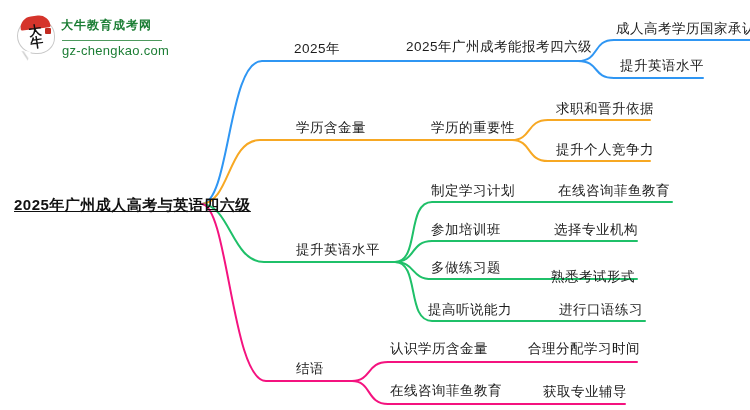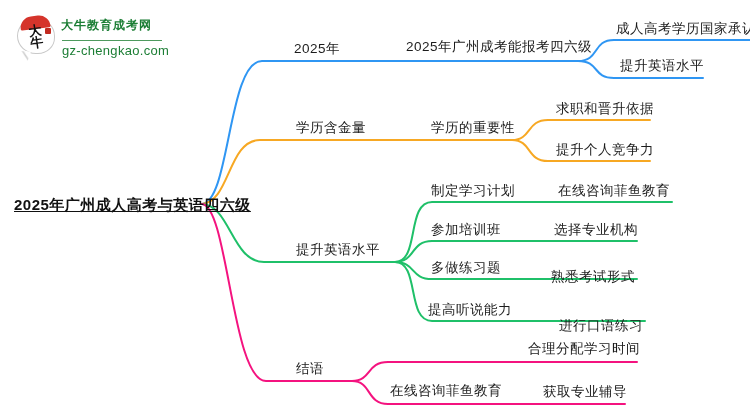--- a/index.html
+++ b/index.html
@@ -101,20 +101,21 @@
   <div class="node-label" style="left:556px;top:141px;">提升个人竞争力</div>
 
   <div class="node-label" style="left:296px;top:241px;">提升英语水平</div>
   <div class="node-label" style="left:431px;top:182px;">制定学习计划</div>
   <div class="node-label" style="left:558px;top:182px;">在线咨询菲鱼教育</div>
   <div class="node-label" style="left:431px;top:221px;">参加培训班</div>
   <div class="node-label" style="left:554px;top:221px;">选择专业机构</div>
   <div class="node-label" style="left:431px;top:259px;">多做练习题</div>
   <div class="node-label" style="left:551px;top:259px;margin-top:9px;">熟悉考试形式</div>
   <div class="node-label" style="left:428px;top:301px;text-align:center;">提高听说能力</div>
-  <div class="node-label" style="left:559px;top:301px;margin-top:16px;">进行口语练习</div>
+  <div class="node-label" style="left:559px;top:301px;">进行口语练习</div>
 
   <div class="node-label" style="left:296px;top:360px;">结语</div>
+  <div class="node-label" style="left:390px;top:340px;">认识学历含金量</div>
   <div class="node-label" style="left:528px;top:340px;">合理分配学习时间</div>
   <div class="node-label" style="left:390px;top:383px;font-family:Liberation Mono, monospace;">在线咨询菲鱼教育</div>
   <div class="node-label" style="left:543px;top:383px;">获取专业辅导</div>
 
 </div>
 
 </body></html>

